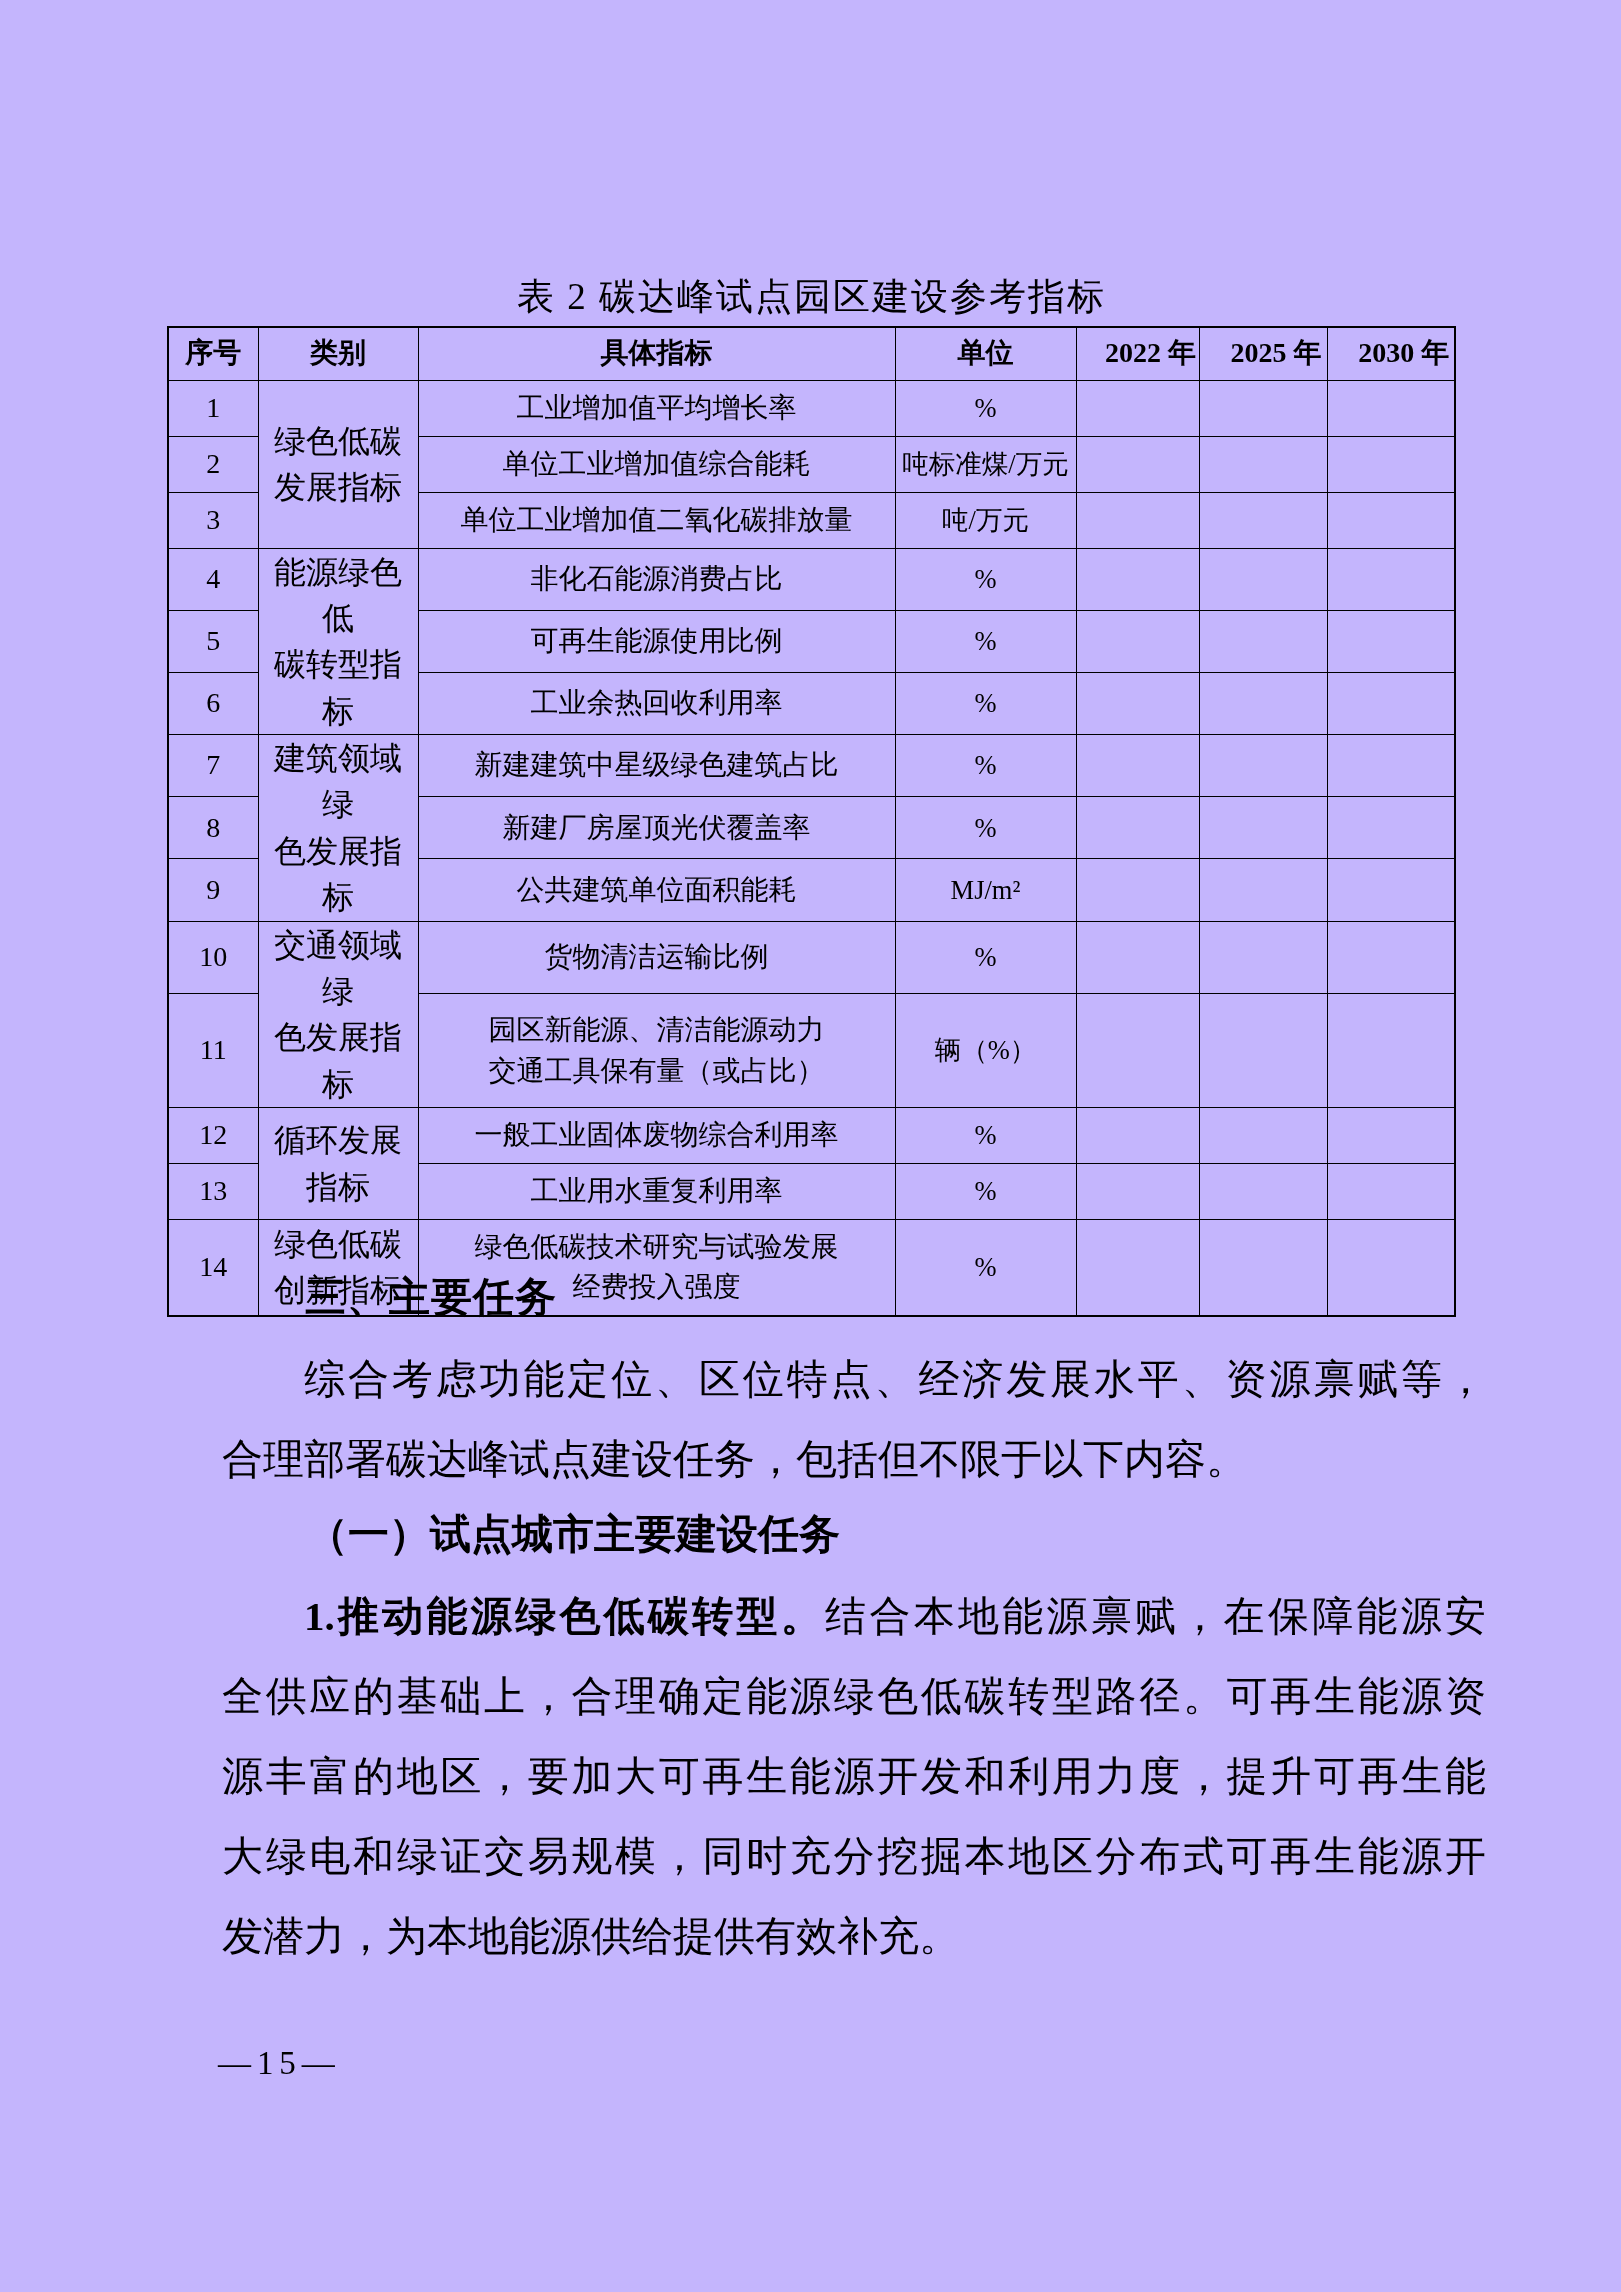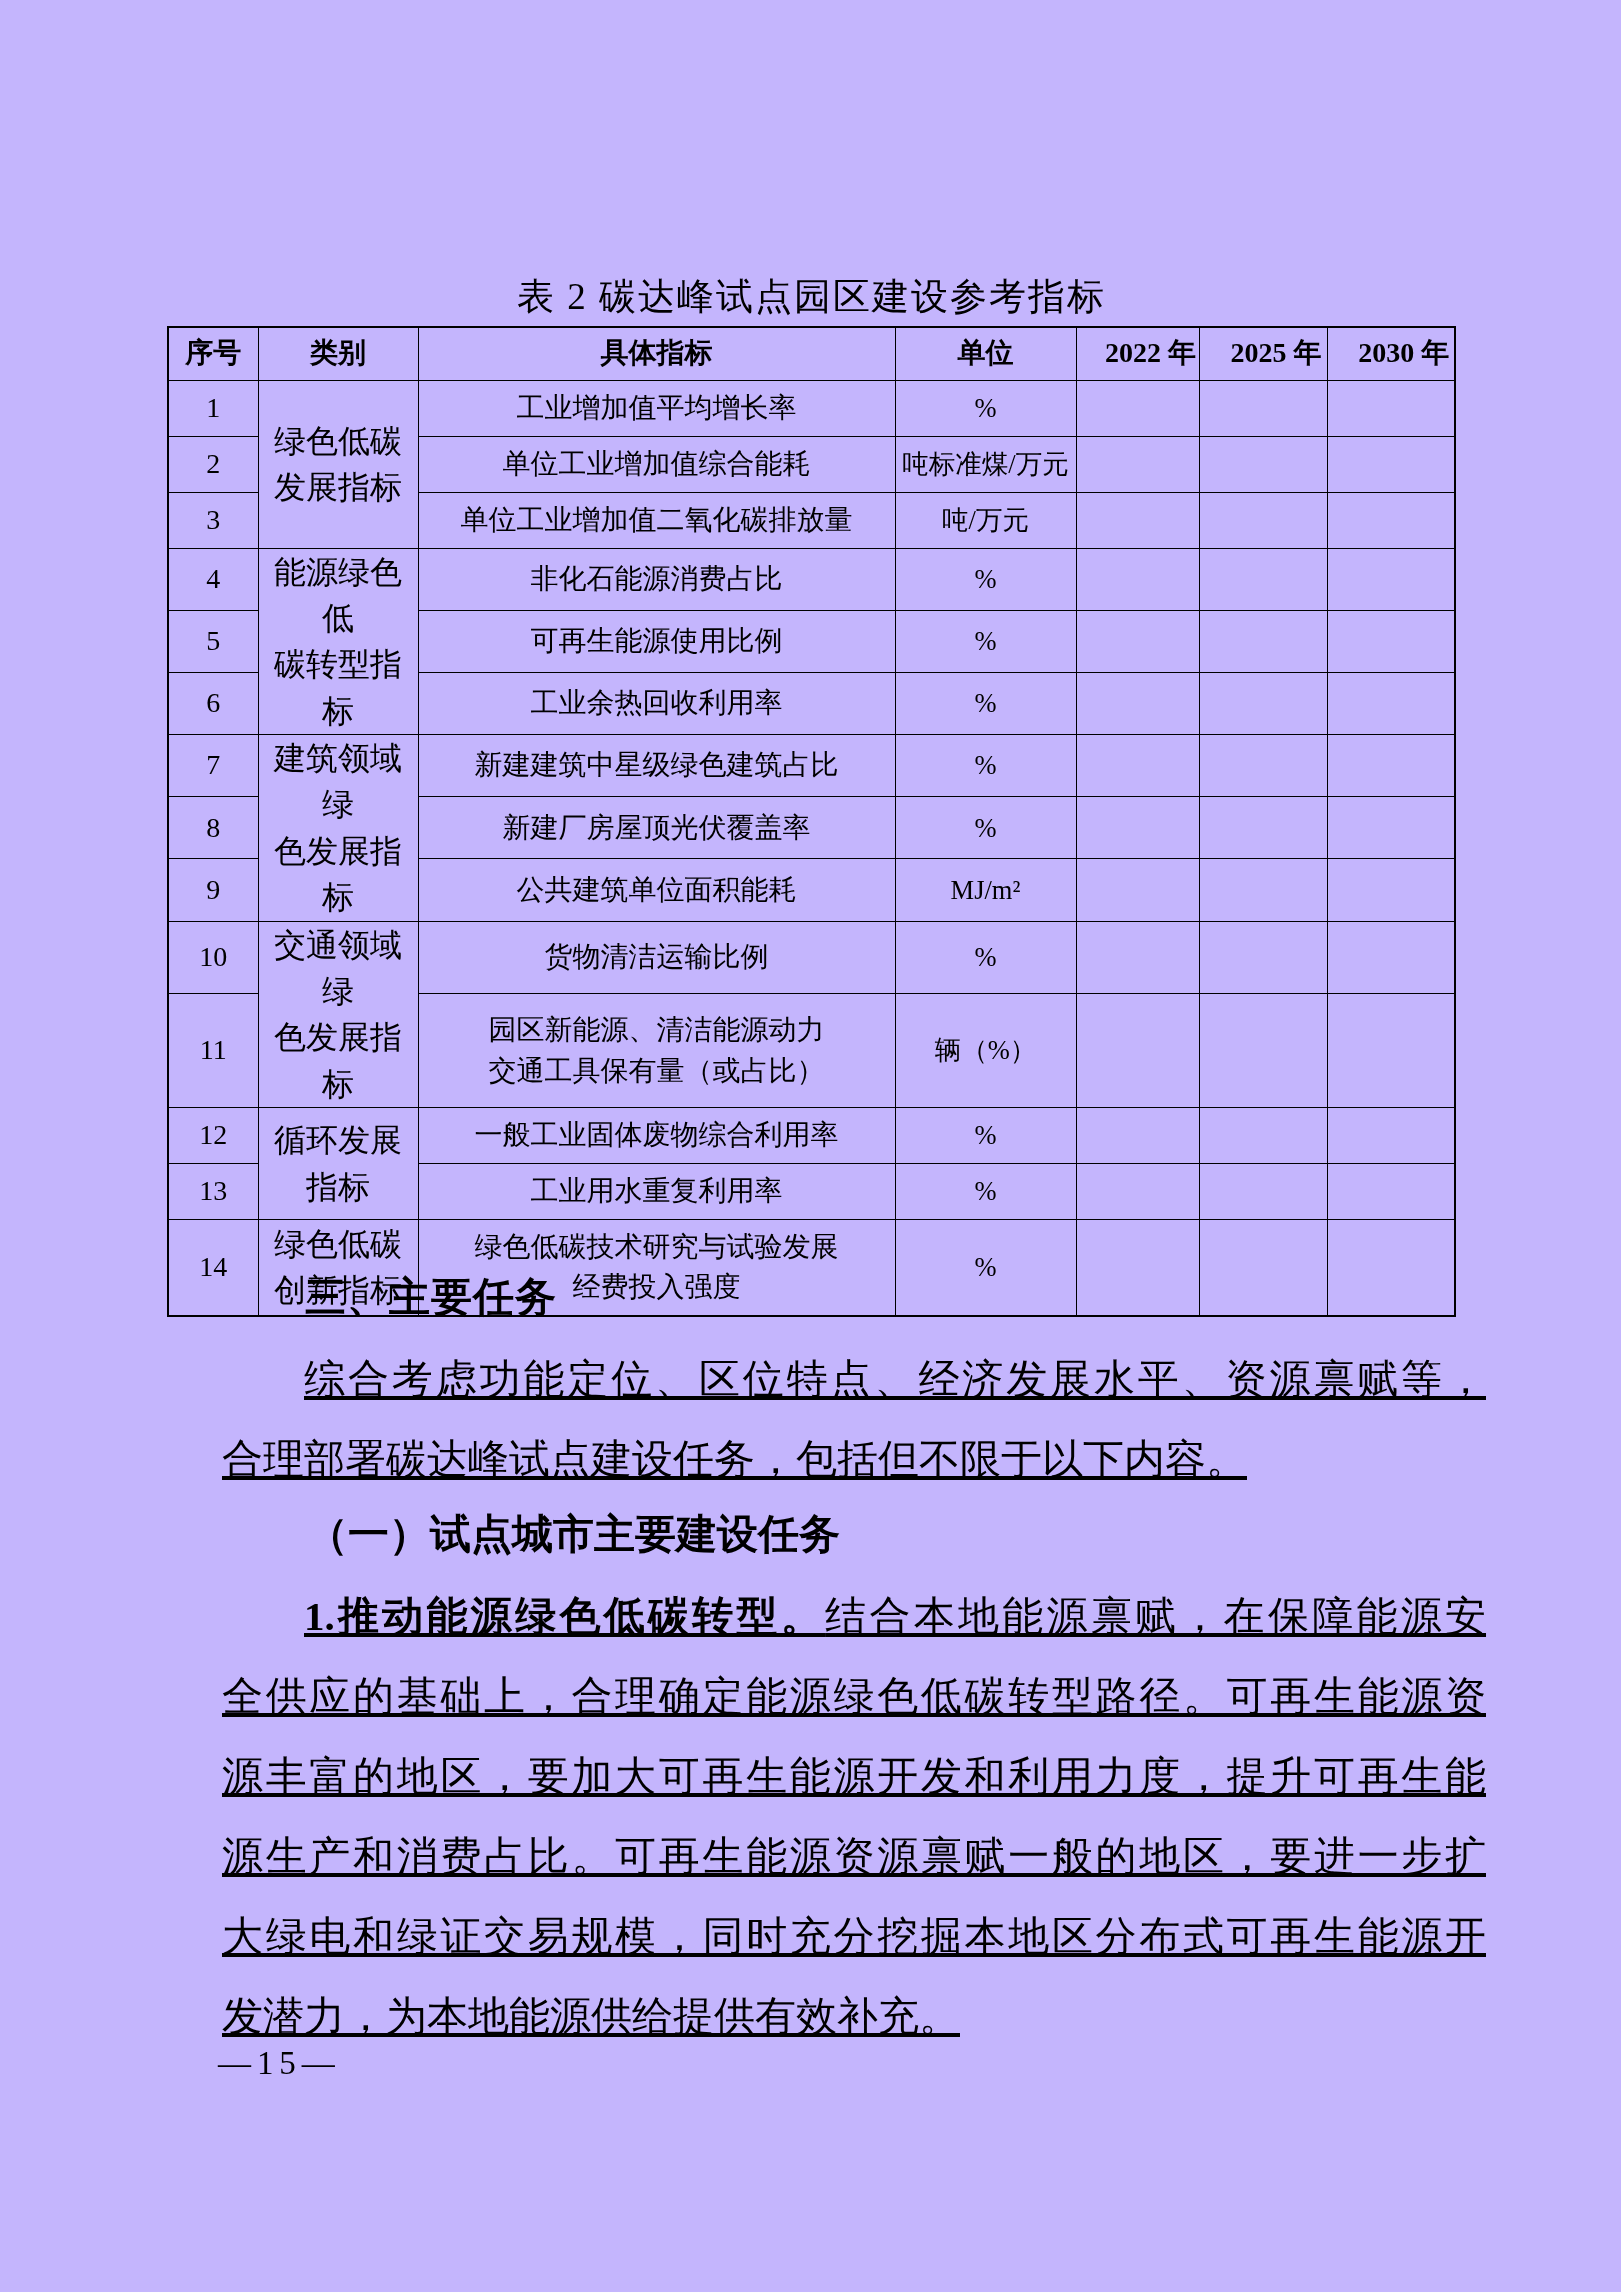--- a/index.html
+++ b/index.html
@@ -69,21 +69,20 @@
     font-family: "Liberation Sans", sans-serif;
     letter-spacing: 1px;
     white-space: nowrap;
   }
   .bodyblock {
     position: absolute;
     left: 222px;
     width: 1264px;
     font-size: 41px;
     line-height: 80px;
-    text-decoration: underline;
   }
   .bodyblock .l { width: 100%; }
   .bodyblock .l.stretch { text-align: justify; text-align-last: justify; }
   .bodyblock .l.indent { text-indent: 2em; }
   #para1 { top: 1339px; }
   #task1 { top: 1576px; }
   .subsection-heading {
     position: absolute;
     top: 1507px;
     left: 307px;
@@ -267,21 +266,20 @@
     <div class="l indent stretch">综合考虑功能定位、区位特点、经济发展水平、资源禀赋等，</div>
     <div class="l">合理部署碳达峰试点建设任务，包括但不限于以下内容。</div>
   </div>
 
   <div class="subsection-heading">（一）试点城市主要建设任务</div>
 
   <div class="bodyblock" id="task1">
     <div class="l indent stretch"><span class="lead">1.推动能源绿色低碳转型。</span><span>结合本地能源禀赋，在保障能源安</span></div>
     <div class="l stretch">全供应的基础上，合理确定能源绿色低碳转型路径。可再生能源资</div>
     <div class="l stretch">源丰富的地区，要加大可再生能源开发和利用力度，提升可再生能</div>
-    <div class="l stretch">源生产和消费占比。可再生能源资源禀赋一般的地区，要进一步扩</div>
     <div class="l stretch">大绿电和绿证交易规模，同时充分挖掘本地区分布式可再生能源开</div>
     <div class="l">发潜力，为本地能源供给提供有效补充。</div>
   </div>
 
   <div class="page-number">—15—</div>
 
 </div>
 
 
 </body></html>

